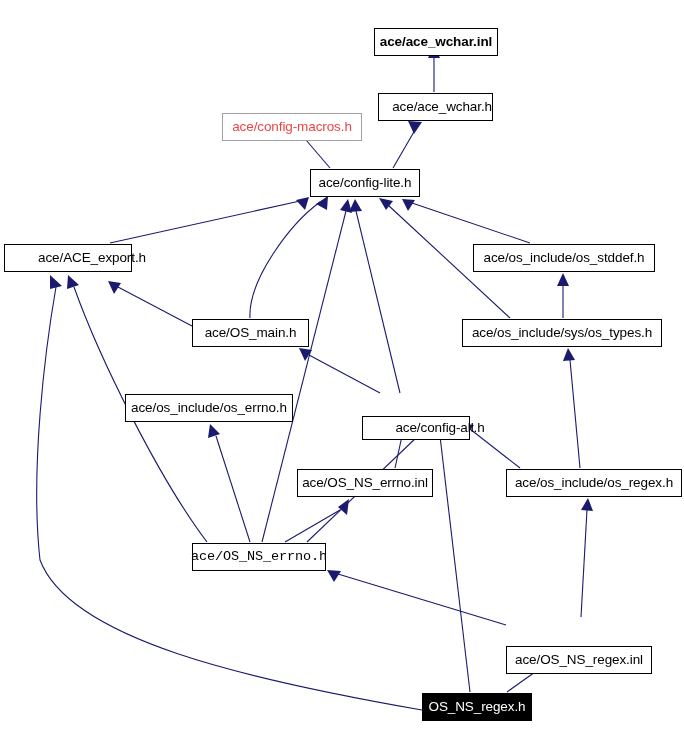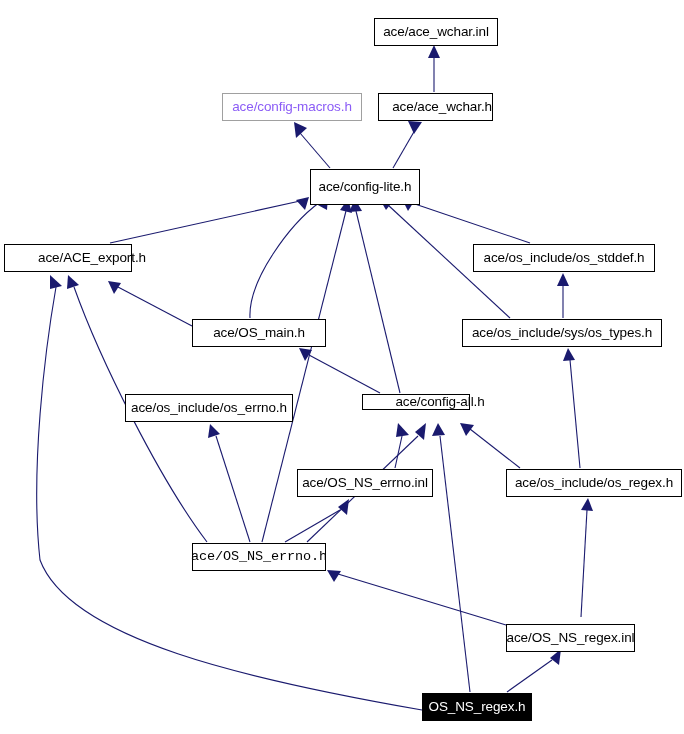--- a/index.html
+++ b/index.html
@@ -42,21 +42,22 @@
     align-items: center;
     justify-content: center;
     white-space: nowrap;
     font-size: 13.5px;
     color: #000000;
     letter-spacing: -0.1px;
     line-height: 1;
   }
   .node.gray {
     border-color: #a0a0a0;
-    color: #8b5cf6;
+    color: #ef4444;
+    margin-top: 20px;
   }
   .node.current {
     background: #000000;
     border-color: #000000;
     color: #ffffff;
   }
 </style>
 </head>
 <body>
 
@@ -178,59 +179,59 @@
       <polygon class="edge-head" points="327,570 334,582 341,571"></polygon>
     </g>
 
     <g>
       <path class="edge-path" d="M 507 692 L 552 660"></path>
       <polygon class="edge-head" points="561,649 550,658 559,665"></polygon>
     </g>
   </svg>
 
   <div id="nodes-layer">
-      <div class="node" style="left: 374px; top: 18px; width: 124px; height: 28px;">
+      <div class="node" style="left: 374px; top: 28px; width: 124px; height: 28px; font-weight: bold;">
         <span>ace/ace_wchar.inl</span>
       </div>
       <div class="node gray" style="left: 222px; top: 93px; width: 140px; height: 28px;">
         <span>ace/config-macros.h</span>
       </div>
       <div class="node" style="left: 378px; top: 93px; width: 115px; height: 28px; justify-content: flex-end;">
         <span>ace/ace_wchar.h</span>
       </div>
-      <div class="node" style="left: 310px; top: 169px; width: 110px; height: 36px; justify-content: center;">
+      <div class="node" style="left: 310px; top: 169px; width: 110px; height: 28px; justify-content: center;">
         <span>ace/config-lite.h</span>
       </div>
       <div class="node" style="left: 4px; top: 244px; width: 128px; height: 28px; padding-left: 48px;">
         <span>ace/ACE_export.h</span>
       </div>
       <div class="node" style="left: 473px; top: 244px; width: 182px; height: 28px;">
         <span>ace/os_include/os_stddef.h</span>
       </div>
-      <div class="node" style="left: 192px; top: 319px; width: 134px; height: 28px; text-align: center;">
+      <div class="node" style="left: 192px; top: 319px; width: 117px; height: 28px; text-align: center;">
         <span>ace/OS_main.h</span>
       </div>
       <div class="node" style="left: 462px; top: 319px; width: 200px; height: 28px;">
         <span>ace/os_include/sys/os_types.h</span>
       </div>
       <div class="node" style="left: 125px; top: 394px; width: 168px; height: 28px;">
         <span>ace/os_include/os_errno.h</span>
       </div>
-      <div class="node" style="left: 362px; top: 394px; width: 108px; height: 16px; padding-left: 48px;">
+      <div class="node" style="left: 362px; top: 416px; width: 108px; height: 24px; padding-left: 48px;">
         <span>ace/config-all.h</span>
       </div>
       <div class="node" style="left: 297px; top: 469px; width: 136px; height: 28px;">
         <span>ace/OS_NS_errno.inl</span>
       </div>
       <div class="node" style="left: 506px; top: 469px; width: 176px; height: 28px;">
         <span>ace/os_include/os_regex.h</span>
       </div>
       <div class="node" style="left: 192px; top: 543px; width: 134px; height: 28px; font-family: Liberation Mono, monospace;">
         <span>ace/OS_NS_errno.h</span>
       </div>
-      <div class="node" style="left: 506px; top: 624px; width: 129px; height: 28px;">
+      <div class="node" style="left: 506px; top: 646px; width: 146px; height: 28px;">
         <span>ace/OS_NS_regex.inl</span>
       </div>
       <div class="node current" style="left: 422px; top: 693px; width: 110px; height: 28px;">
         <span>OS_NS_regex.h</span>
       </div>
     </div>
 </div>
 
 </body></html>

